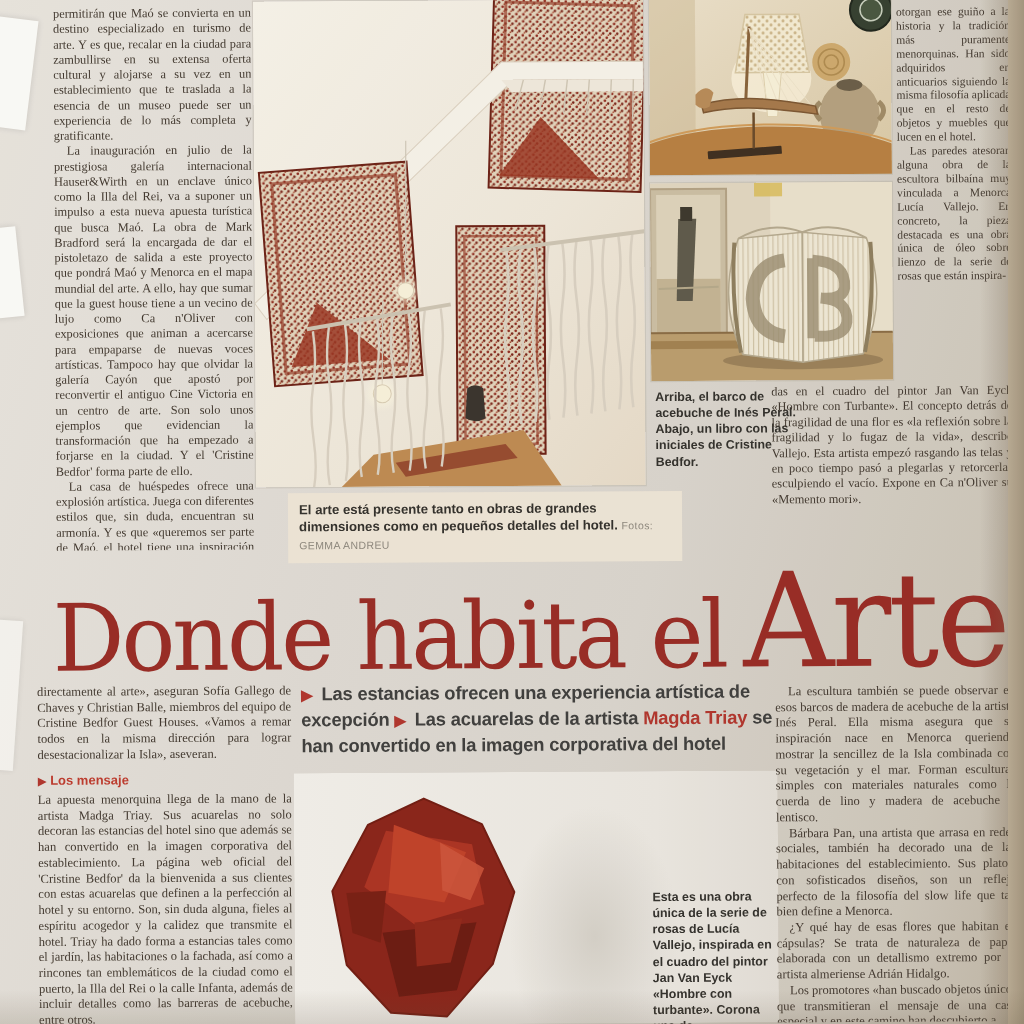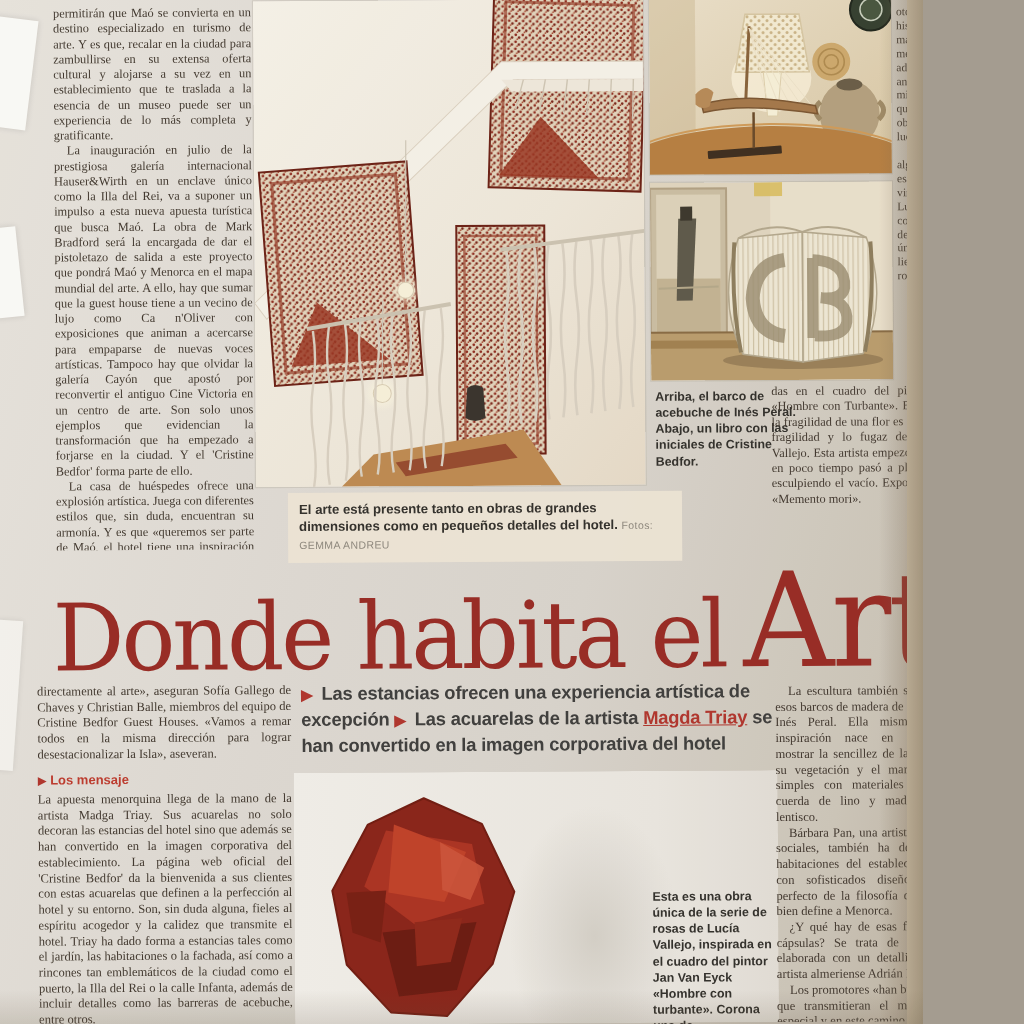--- a/index.html
+++ b/index.html
@@ -1,17 +1,17 @@
 <!DOCTYPE html>
 <html><head>
 <meta charset="utf-8">
 <style>
   html,body{margin:0;padding:0;}
   body{width:1024px;height:1024px;overflow:hidden;background:#a49c90;font-family:"Liberation Sans",sans-serif;}
-  .page{position:relative;width:923px;height:1024px;overflow:hidden;
+  .page{position:relative;width:1024px;height:1024px;overflow:hidden;
         background:linear-gradient(105deg,#e8e4dc 0%,#ded9d1 38%,#d9d4cb 62%,#cdc5b8 88%,#bfb4a2 100%);
         filter:saturate(.96) contrast(.98);}
   .sheet{position:absolute;inset:0;transform:rotate(-0.35deg);}
   
   .edge-scrap{position:absolute;background:#fbfaf6;box-shadow:0 0 6px rgba(0,0,0,.12);}
   .scrap1{left:-14px;top:18px;width:46px;height:110px;transform:rotate(7deg);}
   .scrap2{left:-20px;top:228px;width:40px;height:90px;transform:rotate(-6deg);}
   .scrap3{left:-16px;top:620px;width:34px;height:150px;transform:rotate(4deg);opacity:.7;}
   .right-edge-strip{position:absolute;right:0;top:0;width:16px;height:100%;background:#d6c8ae;}
   .right-shade{position:absolute;right:0;top:0;width:44px;height:100%;
@@ -43,21 +43,21 @@
   .caption-rose{left:650px;top:890px;width:130px;}
   
   .headline{position:absolute;left:52px;top:546px;width:950px;white-space:nowrap;color:#9c2a23;
       font-family:"DejaVu Serif","Liberation Serif",serif;display:flex;align-items:baseline;transform:scaleX(.96);transform-origin:left;}
   .headline-prefix{font-size:93px;letter-spacing:-3px;}
   .headline-big{font-size:131px;letter-spacing:-3px;margin-left:18px;}
   
   .standfirst{position:absolute;left:300px;top:680px;width:474px;font-size:18.4px;line-height:1.4;
       font-weight:bold;color:#403f3d;letter-spacing:-.2px;}
   .tri{color:#b5342b;font-size:15px;margin:0 4px 0 0;}
-  .artist-red{color:#b5342b;text-decoration:underline;}
+  .artist-red{color:#b5342b;}
   
   .subhead{color:#c23a2c;font-family:"Liberation Sans",sans-serif;font-weight:bold;font-size:13px;
       margin:9px 0 4px;text-align:left;}
   .subhead .tri{font-size:11px;}
 </style>
 </head>
 <body>
 
 <div class="page">
   <div class="sheet">

